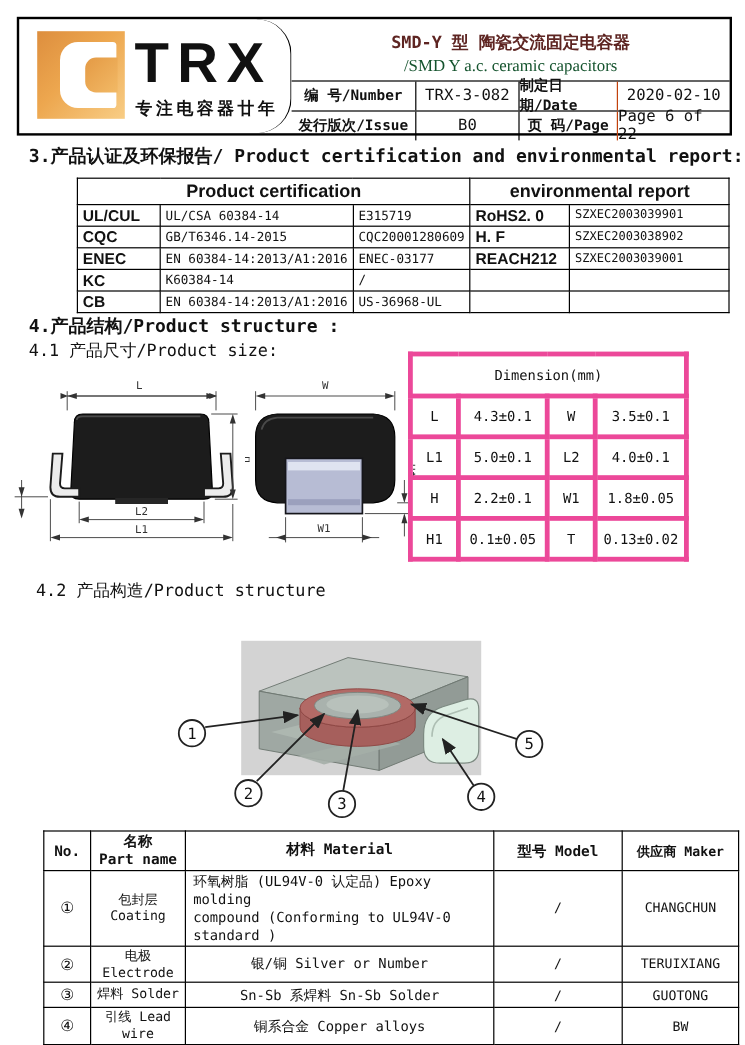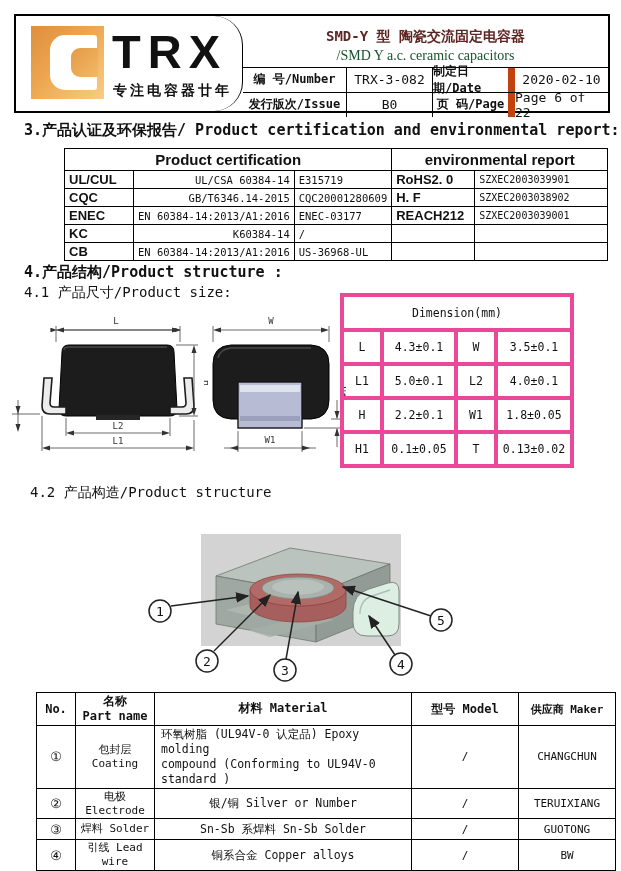--- a/index.html
+++ b/index.html
@@ -20,34 +20,34 @@
   .logo-tagline{position:absolute;left:97px;top:66px;font-weight:bold;font-size:14px;letter-spacing:3px;color:#111;}
   #header-right{flex:1;display:flex;flex-direction:column;}
   #title-cell{height:42px;border-bottom:1px solid #000;text-align:center;line-height:1.45;padding-top:10px;}
   .title-cn{font-size:14px;font-weight:bold;color:#5e2522;}
   .title-en{font-size:14px;font-family:"Liberation Serif",serif;color:#14532d;}
   .hdr-row{display:flex;height:24px;}
   .hdr-row.first{border-bottom:1px solid #000;}
   .hdr-cell{display:flex;align-items:center;justify-content:center;font-size:12px;box-sizing:border-box;}
   .hdr-label{width:104px;border-right:1px solid #000;font-weight:bold;}
   .hdr-val1{width:86px;border-right:1px solid #000;font-size:13px;}
-  .hdr-label2{width:82px;border-right:7px solid #c2410c;font-weight:bold;}
+  .hdr-label2{width:82px;border-right:1px solid #c2410c;font-weight:bold;}
   .hdr-val2{flex:1;font-size:13px;}
 
   
   .sec-heading{position:absolute;left:24px;font-size:15px;font-weight:bold;white-space:nowrap;}
   .sub-heading{position:absolute;left:24px;font-size:14px;white-space:nowrap;}
 
   
   #cert-table{position:absolute;left:64px;top:148px;border-collapse:collapse;table-layout:fixed;}
   #cert-table td,#cert-table th{border:1px solid #000;padding:0 4px;overflow:hidden;white-space:nowrap;}
   #cert-table th{font-family:"Liberation Sans",sans-serif;font-size:15px;height:21px;}
   #cert-table td{height:17px;}
   .c-col1{width:60px;font-family:"Liberation Sans",sans-serif;font-weight:bold;font-size:13px;}
-  .c-col2{width:150px;font-size:10.5px;text-align:right;}
+  .c-col2{width:150px;font-size:10.5px;}
   .c-col3{width:80px;font-size:10.5px;}
   .c-col4{width:74px;font-family:"Liberation Sans",sans-serif;font-weight:bold;font-size:13px;}
   .c-col5{width:124px;font-size:10px;}
 
   
   #dim-table{position:absolute;left:340px;top:293px;border-collapse:collapse;table-layout:fixed;}
   #dim-table td,#dim-table th{border:4px solid #ec4899;text-align:center;font-size:11.5px;padding:0;}
   #dim-table th{height:31px;font-weight:normal;}
   #dim-table td{height:30px;}
   .d-key{width:36px;}

